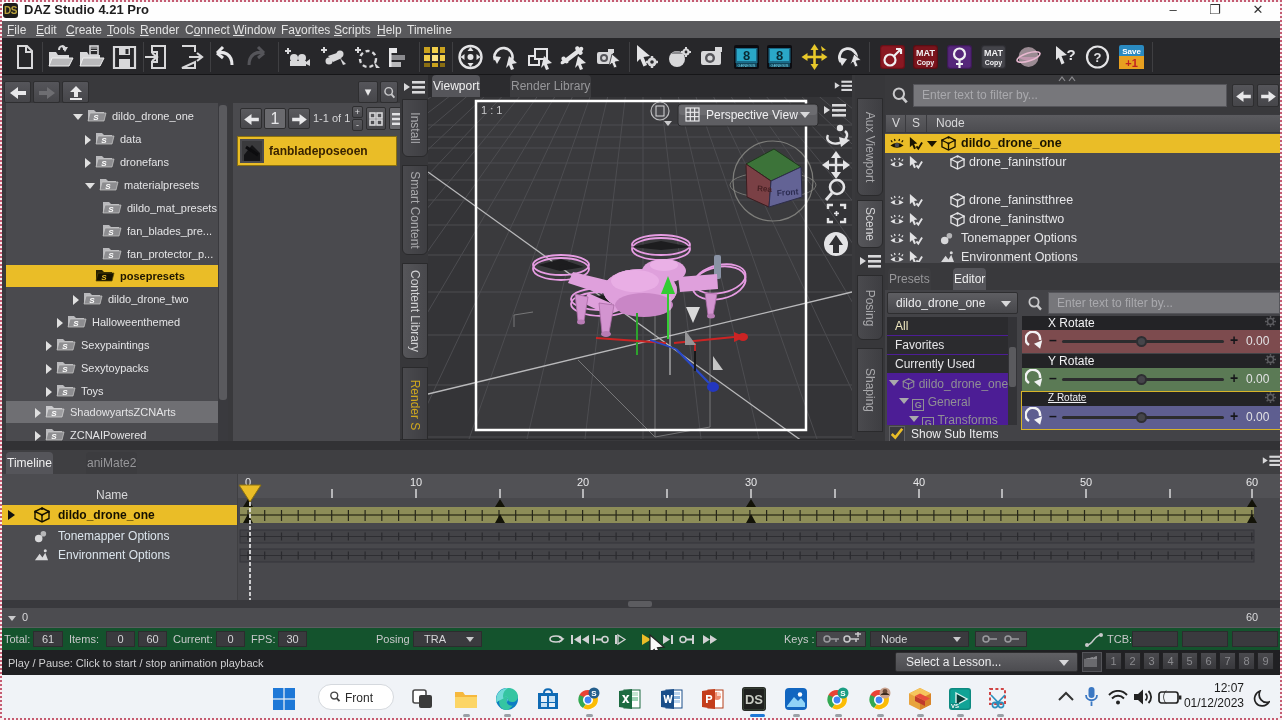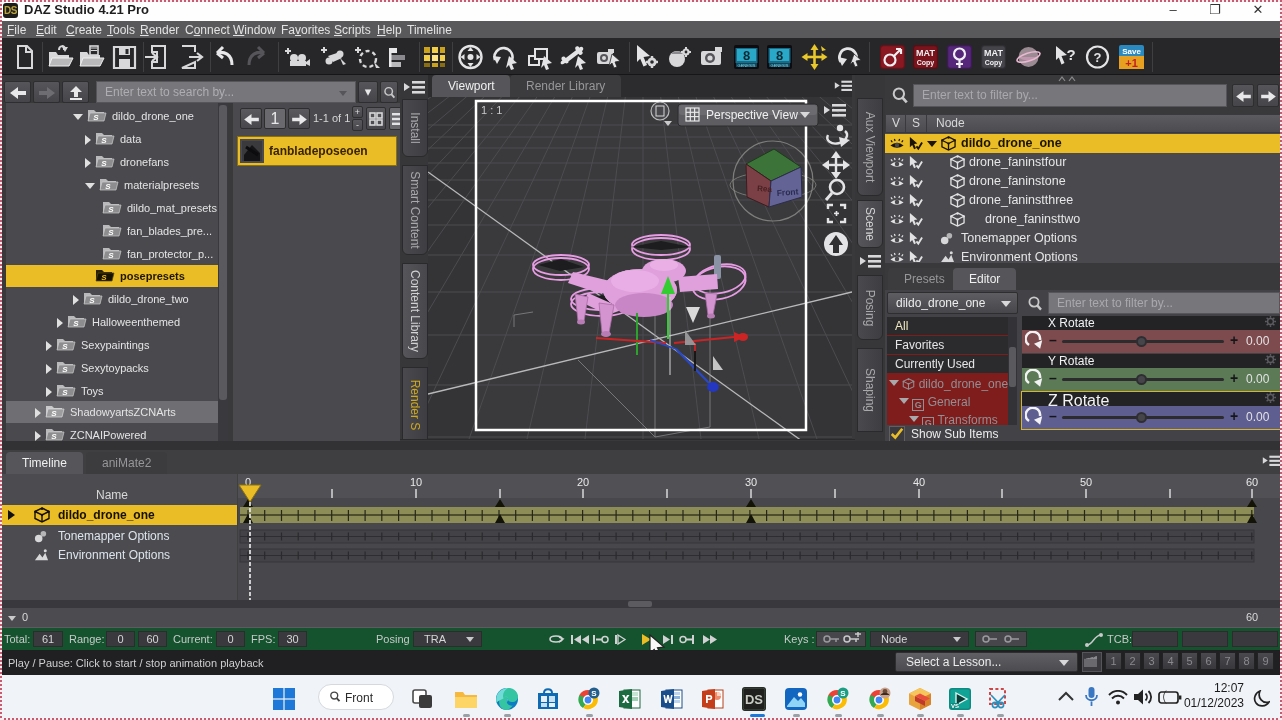--- a/index.html
+++ b/index.html
@@ -35,21 +35,21 @@
   #treethumb { left:219px; top:30px; width:8px; height:295px; background:#5a5a5e; border-radius:3px; }
   
   #cpane { left:233px; top:28px; width:167px; height:340px; background:#4a4a4e; }
   .cbtn { background:linear-gradient(#5a5a5e,#48484c); border:1px solid #2e2e30; border-radius:2px; color:#dcdcde; text-align:center; }
   
   .vtabs { top:0px; width:30px; height:375px; background:#37373a; }
   .vtab { position:absolute; left:2px; width:26px; background:linear-gradient(90deg,#4a4a4e,#3e3e42); border:1px solid #2a2a2c; border-radius:0 0 6px 6px; color:#a9a9ac; }
   .vtab span { position:absolute; left:50%; top:50%; transform:translate(-50%,-50%) rotate(90deg); white-space:nowrap; font-size:12px; }
   
   #vp { left:428px; top:0px; width:424px; height:364px; background:#2c2c2f; }
-  .ptab { position:absolute; top:0; height:22px; font-size:12px; padding:0 16px; line-height:22px; border-radius:4px 4px 0 0; }
+  .ptab { position:absolute; top:0; height:22px; font-size:12px; padding:0 1px; line-height:22px; border-radius:4px 4px 0 0; }
   .ptab.on { background:#55555a; color:#f0f0f0; }
   .ptab.off { background:#3c3c3f; color:#97979a; }
   
   #rpanel { left:885px; top:7px; width:397px; height:360px; }
   .filterbox { background:#77777b; border:1px solid #55555a; color:#a9a9ad; font-size:12px; padding-left:8px; }
   
   .srow { position:absolute; left:0; width:397px; height:19px; line-height:19px; font-size:12.5px; color:#e6e6e8; white-space:nowrap; }
   #rpanel .abs { white-space:nowrap; }
   .slider { height:37px; }
   .gear { right:4px; top:0px; color:#55555a; font-size:12px; }
@@ -365,21 +365,20 @@
   <div class="abs navbtn" style="left:4px;"><svg width="16" height="12" viewBox="0 0 16 12" style="margin-top:5px">
         <path d="M8 0 L8 4 L16 4 L16 8 L8 8 L8 12 L0 6 Z" fill="#e8e8ea"></path>
       </svg></div>
   <div class="abs navbtn" style="left:33px;"><svg width="16" height="12" viewBox="0 0 16 12" style="margin-top:5px">
         <path d="M8 0 L8 4 L0 4 L0 8 L8 8 L8 12 L16 6 Z" fill="#6e6e72"></path>
       </svg></div>
   <div class="abs navbtn" style="left:62px;"><svg width="14" height="14" viewBox="0 0 14 14" style="margin-top:4px">
         <path d="M7 0 L13 6 L9 6 L9 11 L5 11 L5 6 L1 6 Z" fill="#e8e8ea"></path>
         <rect x="1" y="12" width="12" height="2" fill="#e8e8ea"></rect>
       </svg></div>
-  <div class="abs" id="searchfield">Enter text to search by...<span class="abs" style="right:8px; top:9px; width:0; height:0; border-top:5px solid #55555a; border-left:4px solid transparent; border-right:4px solid transparent;"></span></div>
   <div class="abs navbtn" style="left:358px; width:20px;">▾</div>
   <div class="abs navbtn" style="left:380px; width:18px;"><svg width="13" height="14" viewBox="0 0 16 16" style="margin-top:4px" color="#c9c9cb">
         <use href="#mag"></use>
       </svg></div>
 
   <div id="tree" class="abs">
     <div class="trow" style="left:67px; top:2px;"><span class="tri d"></span><span class="fold"><svg width="20" height="15" viewBox="0 0 20 15">
             <path d="M1 3 L7 3 L9 5 L17 5 L17 14 L1 14 Z" fill="#b9b9bc"></path>
             <path d="M3 6 L19 6 L17 14 L1 14 Z" fill="#8d8d90" stroke="#ccc" stroke-width="0.7"></path>
             <text x="9" y="13" font-size="8" font-weight="bold" fill="#fff" text-anchor="middle" font-style="italic">S</text>
@@ -774,32 +773,20 @@
           <use href="#eye"></use>
         </svg>
       <svg class="abs" style="left:23px; top:2px;" width="15" height="15" viewBox="0 0 16 16" color="#e2e2e4">
           <use href="#curs"></use>
         </svg>
       <svg class="abs" style="left:65px; top:2px;" width="15" height="15" viewBox="0 0 16 16" color="#e2e2e4">
           <use href="#cube"></use>
         </svg>
       <span class="abs" style="left:84px;">drone_faninstfour</span>
     </div>
-    <div class="srow" style="top:90px;">
-      <svg class="abs" style="left:4px; top:3px;" width="16" height="15" viewBox="0 0 16 16" color="#e2e2e4">
-          <use href="#eye"></use>
-        </svg>
-      <svg class="abs" style="left:23px; top:2px;" width="15" height="15" viewBox="0 0 16 16" color="#e2e2e4">
-          <use href="#curs"></use>
-        </svg>
-      <svg class="abs" style="left:65px; top:2px;" width="15" height="15" viewBox="0 0 16 16" color="#e2e2e4">
-          <use href="#cube"></use>
-        </svg>
-      <span class="abs" style="left:84px;">drone_faninstone</span>
-    </div>
     <div class="srow" style="top:109px;">
       <svg class="abs" style="left:4px; top:3px;" width="16" height="15" viewBox="0 0 16 16" color="#e2e2e4">
           <use href="#eye"></use>
         </svg>
       <svg class="abs" style="left:23px; top:2px;" width="15" height="15" viewBox="0 0 16 16" color="#e2e2e4">
           <use href="#curs"></use>
         </svg>
       <svg class="abs" style="left:65px; top:2px;" width="15" height="15" viewBox="0 0 16 16" color="#e2e2e4">
           <use href="#cube"></use>
         </svg>
@@ -808,21 +795,21 @@
     <div class="srow" style="top:128px;">
       <svg class="abs" style="left:4px; top:3px;" width="16" height="15" viewBox="0 0 16 16" color="#e2e2e4">
           <use href="#eye"></use>
         </svg>
       <svg class="abs" style="left:23px; top:2px;" width="15" height="15" viewBox="0 0 16 16" color="#e2e2e4">
           <use href="#curs"></use>
         </svg>
       <svg class="abs" style="left:65px; top:2px;" width="15" height="15" viewBox="0 0 16 16" color="#e2e2e4">
           <use href="#cube"></use>
         </svg>
-      <span class="abs" style="left:84px;margin-left:16px;">drone_faninsttwo</span>
+      <span class="abs" style="left:84px;">drone_faninsttwo</span>
     </div>
     <div class="srow" style="top:147px;">
       <svg class="abs" style="left:4px; top:3px;" width="16" height="15" viewBox="0 0 16 16" color="#e2e2e4">
           <use href="#eye"></use>
         </svg>
       <svg class="abs" style="left:23px; top:2px;" width="15" height="15" viewBox="0 0 16 16" color="#e2e2e4">
           <use href="#curs"></use>
         </svg>
       <svg class="abs" style="left:55px; top:2px;" width="15" height="15" viewBox="0 0 16 16" color="#d8d8da">
           <use href="#spheres"></use>
@@ -841,21 +828,21 @@
         </svg>
       <span class="abs" style="left:76px;">Environment Options</span>
     </div>
 
     <div class="abs" style="left:0; top:181px; width:397px; height:5px; background:#39393c;"></div>
     <div class="ptab off" style="left:3px; top:186px;">Presets</div>
     <div class="ptab on" style="left:68px; top:186px;">Editor</div>
     <div class="abs" style="left:0; top:208px; width:397px; height:152px; background:#434347;">
 
       <div class="abs" style="left:2px; top:2px; width:131px; height:22px; background:linear-gradient(#5e5e62,#47474b); border:1px solid #2e2e30; border-radius:2px; color:#ececee; font-size:12px; line-height:20px; padding-left:8px;">dildo_drone_one<span class="abs" style="right:6px; top:8px; width:0; height:0; border-top:6px solid #d8d8da; border-left:5px solid transparent; border-right:5px solid transparent;"></span></div>
-      <div class="abs" style="left:2px; top:27px; width:121px; height:125px; background:#7f1d1d; font-size:12px; color:#e6e6e8;">
+      <div class="abs" style="left:2px; top:27px; width:121px; height:125px; background:#4c1d95; font-size:12px; color:#e6e6e8;">
         <div class="abs" style="left:0; top:0px; width:121px; height:18px; background:#2b2b2e;"></div>
           <div class="abs" style="left:0; top:19px; width:121px; height:18px; background:#2b2b2e;"></div>
           <div class="abs" style="left:0; top:38px; width:121px; height:18px; background:#2b2b2e;"></div>
           <div class="abs" style="left:8px; top:2px; color:#efe8c0;">All</div>
         <div class="abs" style="left:8px; top:21px;">Favorites</div>
         <div class="abs" style="left:8px; top:40px;">Currently Used</div>
         <div class="abs" style="left:2px; top:60px; color:#909094;"><span style="display:inline-block;width:0;height:0;border-top:6px solid #a9a9ac;border-left:5px solid transparent;border-right:5px solid transparent;vertical-align:2px;"></span> <svg width="13" height="12" viewBox="0 0 16 16" color="#909094" style="vertical-align:-2px">
               <use href="#cube"></use>
             </svg> dildo_drone_one</div>
         <div class="abs" style="left:12px; top:78px; color:#909094;"><span style="display:inline-block;width:0;height:0;border-top:6px solid #a9a9ac;border-left:5px solid transparent;border-right:5px solid transparent;vertical-align:2px;"></span> <span style="display:inline-block;border:1.4px solid #909094;width:12px;height:12px;text-align:center;line-height:11px;font-size:9px;font-weight:bold;vertical-align:-2px;">G</span> General</div>
@@ -926,21 +913,21 @@
             </svg>
           <span class="sl-min">–</span>
           <div class="sl-track"></div>
             <div class="sl-thumb"></div>
           <span class="sl-plus">+</span>
             <span class="sl-val">0.00</span>
         </div>
       </div>
       <div class="abs slider" style="left:137px; top:102px; width:258px; outline:1px solid #d8b429;">
         <div class="abs" style="left:0; top:0; width:258px; height:14px; background:#232326;">
-            <span class="abs" style="left:26px; top:0px; color:#f2f2f4; font-size:16px;text-decoration:underline;">Z Rotate</span>
+            <span class="abs" style="left:26px; top:0px; color:#f2f2f4; font-size:10px;text-decoration:underline;">Z Rotate</span>
             <span class="abs gear"><svg width="11" height="11" viewBox="0 0 12 12">
                 <circle cx="6" cy="6" r="3.2" fill="none" stroke="#5c5c60" stroke-width="1.6"></circle>
                 <g stroke="#5c5c60" stroke-width="1.6">
                   <line x1="6" y1="0" x2="6" y2="2"></line>
                   <line x1="6" y1="10" x2="6" y2="12"></line>
                   <line x1="0" y1="6" x2="2" y2="6"></line>
                   <line x1="10" y1="6" x2="12" y2="6"></line>
                   <line x1="1.8" y1="1.8" x2="3.2" y2="3.2"></line>
                   <line x1="8.8" y1="8.8" x2="10.2" y2="10.2"></line>
                   <line x1="1.8" y1="10.2" x2="3.2" y2="8.8"></line>
@@ -1238,21 +1225,21 @@
   </div>
   <div class="abs" style="left:0; top:158px; width:1282px; height:19px; background:#4c4c50; color:#d8d8da; font-size:11px;">
     <span class="abs" style="left:8px; top:8px; width:0; height:0; border-top:5px solid #c9c9cb; border-left:4px solid transparent; border-right:4px solid transparent;"></span>
     <span class="abs" style="left:22px; top:3px;">0</span>
     <span class="abs" style="left:1246px; top:3px;">60</span>
   </div>
 </div>
 <div id="ctrl" class="abs">
   <span class="abs" style="left:4px; top:5px;">Total:</span>
     <div class="cfield" style="left:33px; width:30px;">61</div>
-  <span class="abs" style="left:69px; top:5px;">Range:</span>
+  <span class="abs" style="left:69px; top:5px;">Items:</span>
     <div class="cfield" style="left:106px; width:29px;">0</div>
     <div class="cfield" style="left:138px; width:29px;">60</div>
   <span class="abs" style="left:173px; top:5px;">Current:</span>
     <div class="cfield" style="left:216px; width:29px;">0</div>
   <span class="abs" style="left:251px; top:5px;">FPS:</span>
     <div class="cfield" style="left:278px; width:29px;">30</div>
   <span class="abs" style="left:376px; top:5px;">Posing :</span>
   <div class="cfield" style="left:413px; width:69px; text-align:left; padding-left:10px;">TRA<span class="abs" style="right:7px; top:5px; width:0; height:0; border-top:5px solid #c9c9cb; border-left:4px solid transparent; border-right:4px solid transparent;"></span></div>
   <svg class="abs" style="left:545px; top:3px;" width="175" height="17" viewBox="0 0 175 17">
     <g stroke="#d2d2d4" stroke-width="1.6" fill="none">

